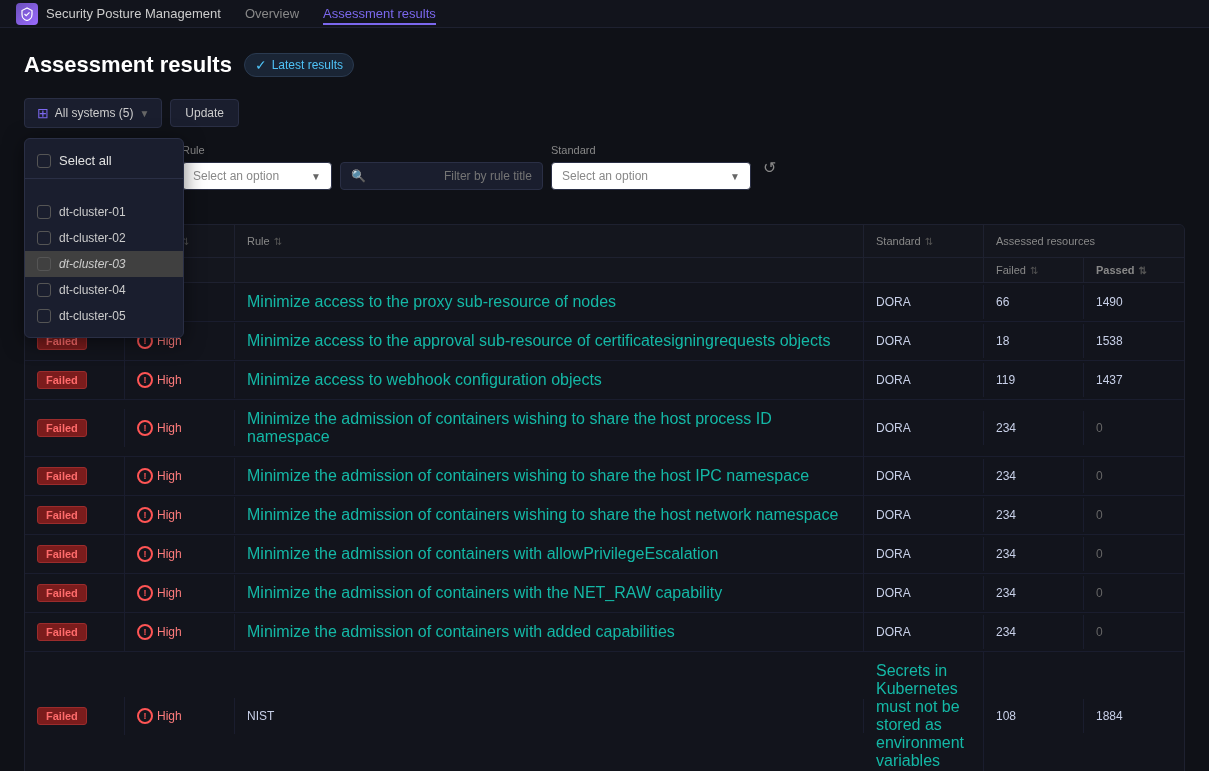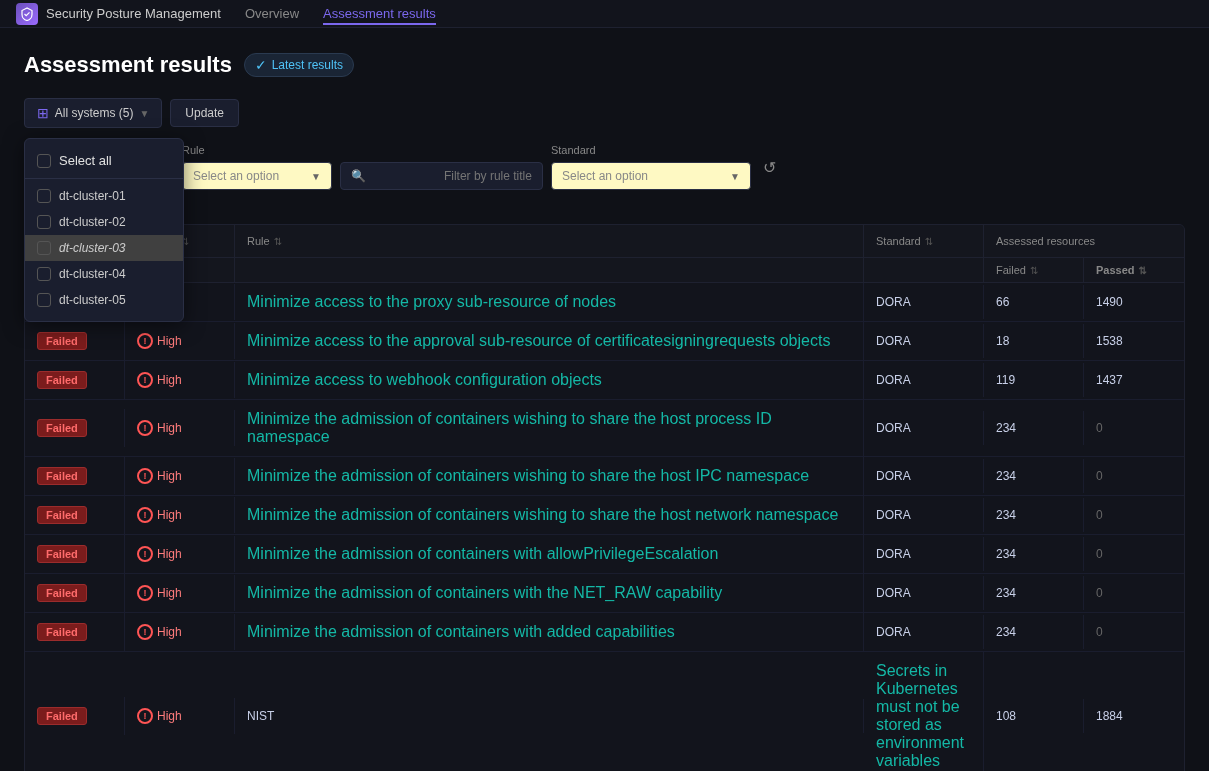--- a/index.html
+++ b/index.html
@@ -134,21 +134,21 @@
       z-index: 100;
       padding: 8px 0;
       box-shadow: 0 4px 20px rgba(0,0,0,0.5);
     }
     .dropdown-header {
       display: flex;
       align-items: center;
       gap: 8px;
       padding: 6px 12px 10px 12px;
       border-bottom: 1px solid #2a2f45;
-      margin-bottom: 4px;
+      margin-bottom: 20px;
     }
     .dropdown-checkbox {
       width: 14px;
       height: 14px;
       border: 1px solid #555;
       border-radius: 3px;
       background: transparent;
       cursor: pointer;
       display: flex;
       align-items: center;
@@ -179,21 +179,21 @@
     }
     .filter-label {
       font-size: 11px;
       color: #888;
       margin-bottom: 2px;
     }
     .filter-select {
       display: flex;
       align-items: center;
       justify-content: space-between;
-      background: #fef9c3;
+      background: #ffffff;
       border: 1px solid #2a2f45;
       border-radius: 4px;
       padding: 6px 10px;
       color: #888;
       cursor: pointer;
       font-size: 12px;
       min-width: 150px;
       gap: 24px;
     }
     .filter-select-wide { min-width: 200px; }

